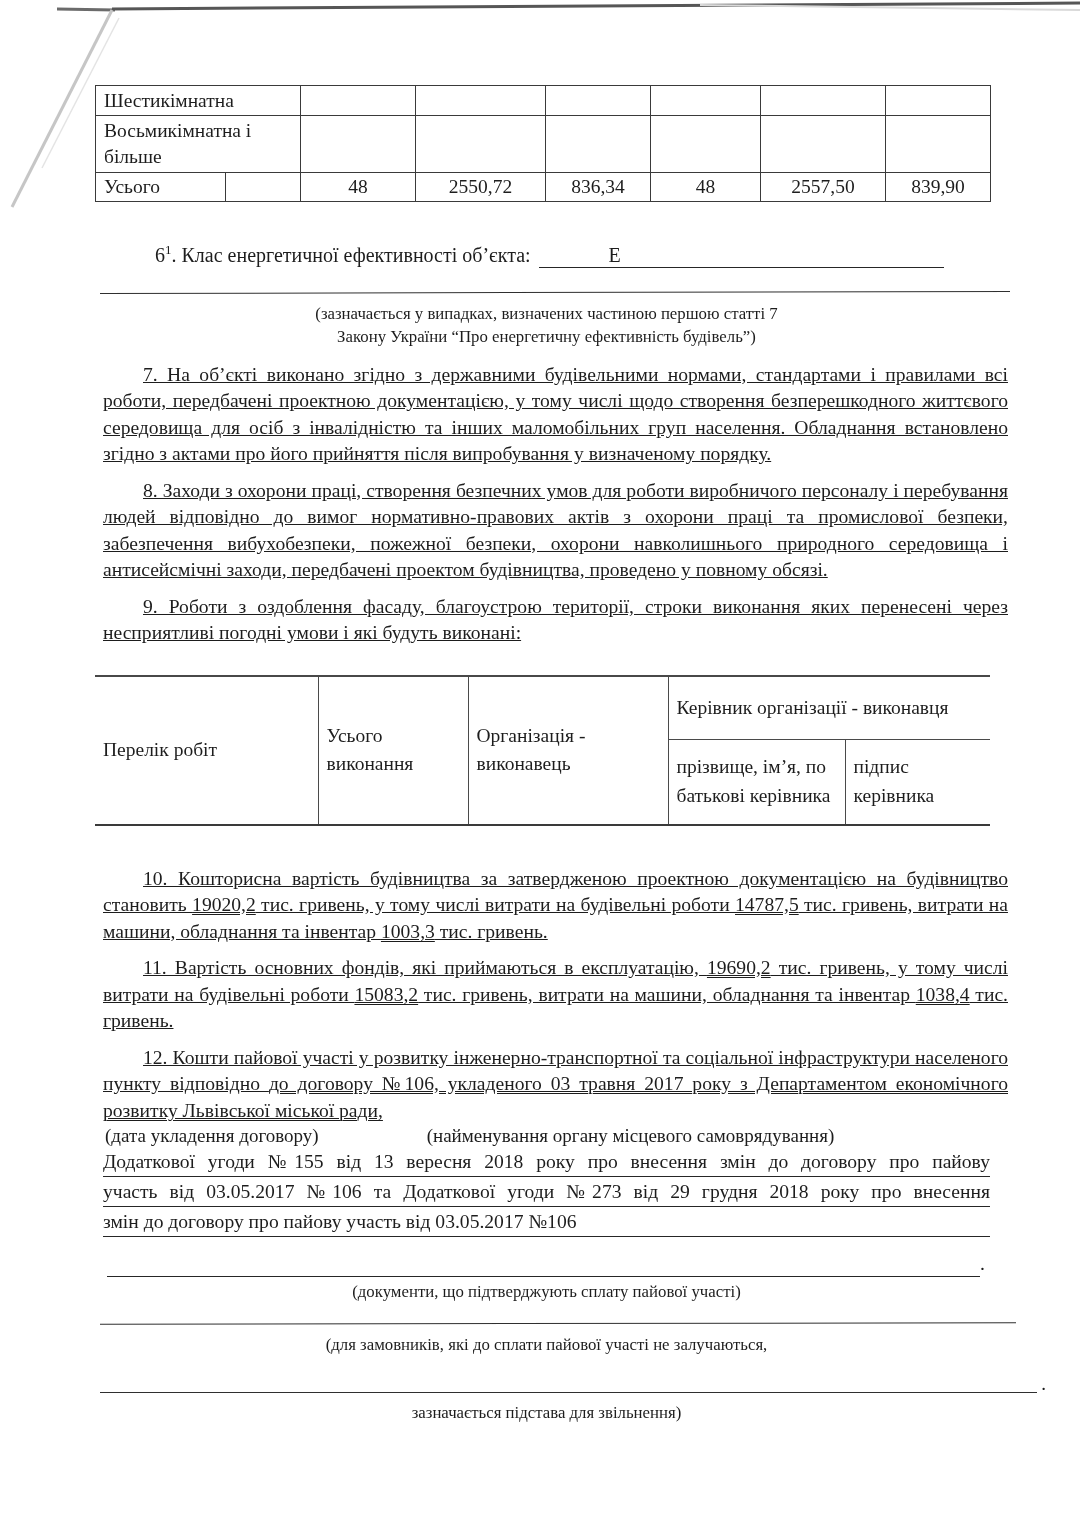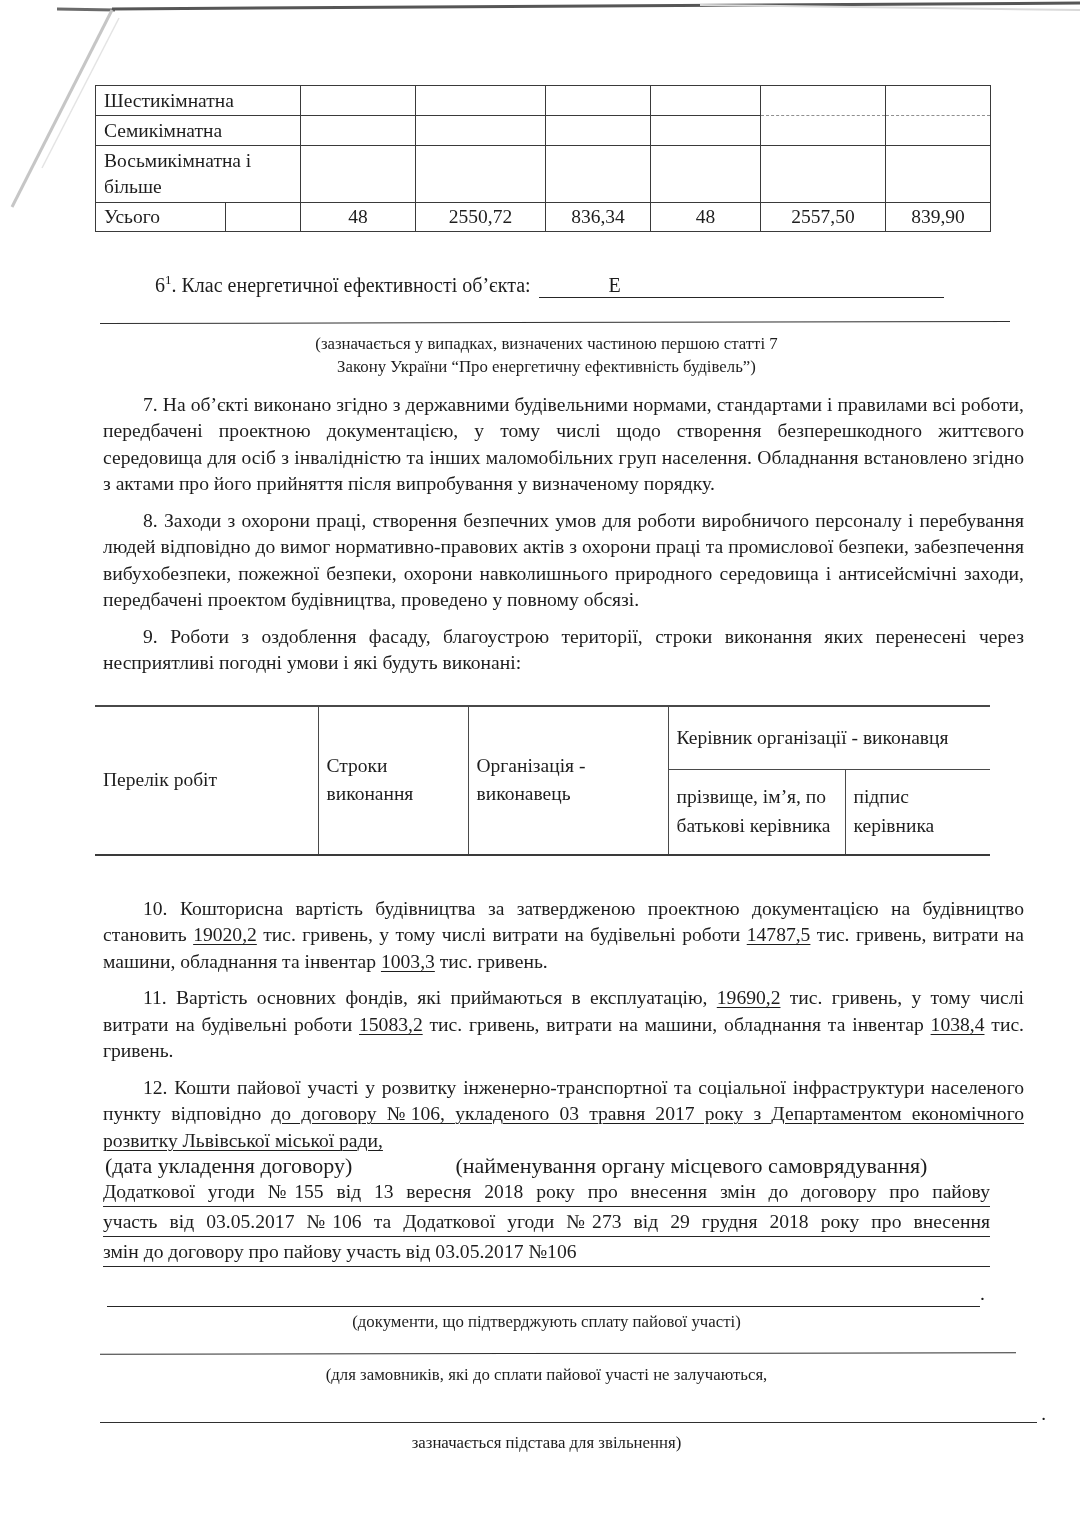--- a/index.html
+++ b/index.html
@@ -32,41 +32,41 @@
     border-bottom: 1.5px solid #262626;
   }
   .hr { height: 0; border-bottom: 1.4px solid #2f2f2f; }
   .hr1 { margin: 24px 70px 0 100px; transform: rotate(-0.12deg); }
 
   .note { text-align: center; font-size: 16.8px; line-height: 23px; margin: 0 90px 0 103px; }
   .note1 { margin-top: 9px; }
 
   
   .para {
-    margin: 10px 56px 0 103px; font-size: 19.6px; line-height: 26.5px;
-    text-align: justify; text-indent: 40px;
+    margin: 10px 72px 0 103px; font-size: 19.6px; line-height: 26.5px;
+    text-align: justify; text-indent: 40px; text-decoration: underline;
   }
   .para.first { margin-top: 14px; }
   .u { text-decoration: underline; text-underline-offset: 3px; text-decoration-thickness: 1px; }
 
   
   #table2 {
     margin: 28px 0 0 95px; width: 895px; font-size: 19.5px;
     border-top: 2.6px solid #484848; border-bottom: 2.8px solid #3a3a3a;
     border-left: hidden; border-right: hidden;
   }
   #table2 td { border: 1.5px solid #4a4a4a; text-align: left; vertical-align: middle; line-height: 28.5px; padding: 4px 8px; }
   #table2 tr.grp td { height: 64px; }
   #table2 tr.sub td { height: 85px; }
 
   .p10 { margin-top: 40px; }
 
   
-  .cap-row { margin: 0 90px 0 105px; display: flex; font-size: 22px; line-height: 23px; gap: 31px; }
-  .cap-right { margin-left: 72px; }
+  .cap-row { margin: 0 90px 0 105px; display: flex; font-size: 19px; line-height: 23px; }
+  .cap-right { margin-left: 108px; }
   .uline {
     margin: 1px 90px 0 103px; font-size: 19.6px; line-height: 28px;
     border-bottom: 1.4px solid #262626; text-align: left;
   }
   .uline.just { text-align: justify; text-align-last: justify; }
   .paid-row { margin: 13px 95px 0 103px; display: flex; align-items: baseline; font-size: 19.6px; line-height: 27px; white-space: nowrap; }
   .paid-row .u { margin-left: 5px; }
   .paid-fill { flex: 1; align-self: stretch; border-bottom: 1.4px solid #262626; margin-left: 4px; }
   .note-docs { margin-top: 3px; }
 
@@ -102,29 +102,20 @@
   <tbody>
       <tr class="r1">
     <td colspan="2" class="lbl">Шестикімнатна</td>
     <td class="num"></td>
     <td class="num"></td>
     <td class="num"></td>
     <td class="num"></td>
     <td class="num dash-b"></td>
     <td class="num dash-b"></td>
   </tr>
-  <tr class="r2">
-    <td colspan="2" class="lbl">Семикімнатна</td>
-    <td class="num"></td>
-    <td class="num"></td>
-    <td class="num"></td>
-    <td class="num"></td>
-    <td class="num no-t"></td>
-    <td class="num no-t"></td>
-  </tr>
   <tr class="r3">
     <td colspan="2" class="lbl">Восьмикімнатна і більше</td>
     <td class="num"></td>
     <td class="num"></td>
     <td class="num"></td>
     <td class="num"></td>
     <td class="num"></td>
     <td class="num"></td>
   </tr>
   <tr class="r4">
@@ -154,21 +145,21 @@
   <colgroup>
     <col style="width:223px">
       <col style="width:150px">
       <col style="width:200px">
       <col style="width:177px">
       <col style="width:145px">
   </colgroup>
   <tbody>
       <tr class="grp">
     <td rowspan="2">Перелік робіт</td>
-    <td rowspan="2">Строки виконання</td>
+    <td rowspan="2">Усього виконання</td>
     <td rowspan="2">Організація - виконавець</td>
     <td colspan="2">Керівник організації - виконавця</td>
   </tr>
   <tr class="sub">
     <td>прізвище, ім’я, по батькові керівника</td>
     <td>підпис керівника</td>
   </tr>
 </tbody>
   </table>
 

